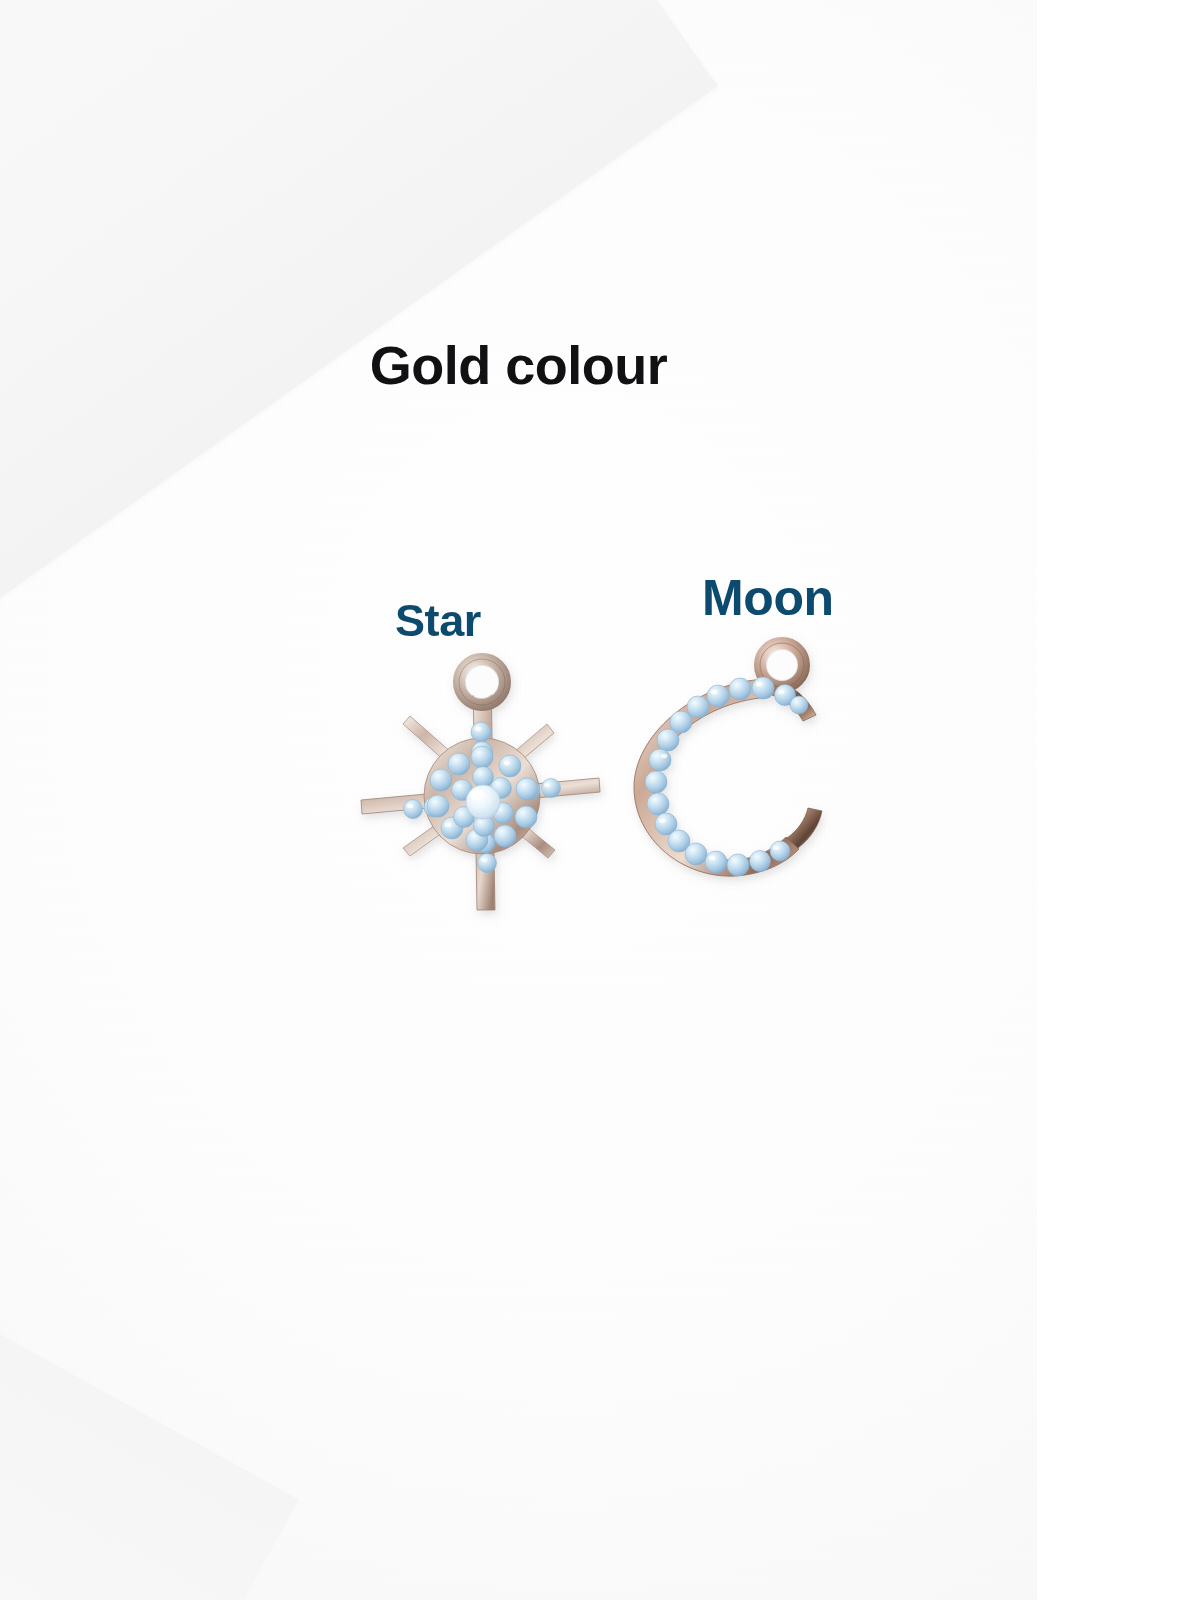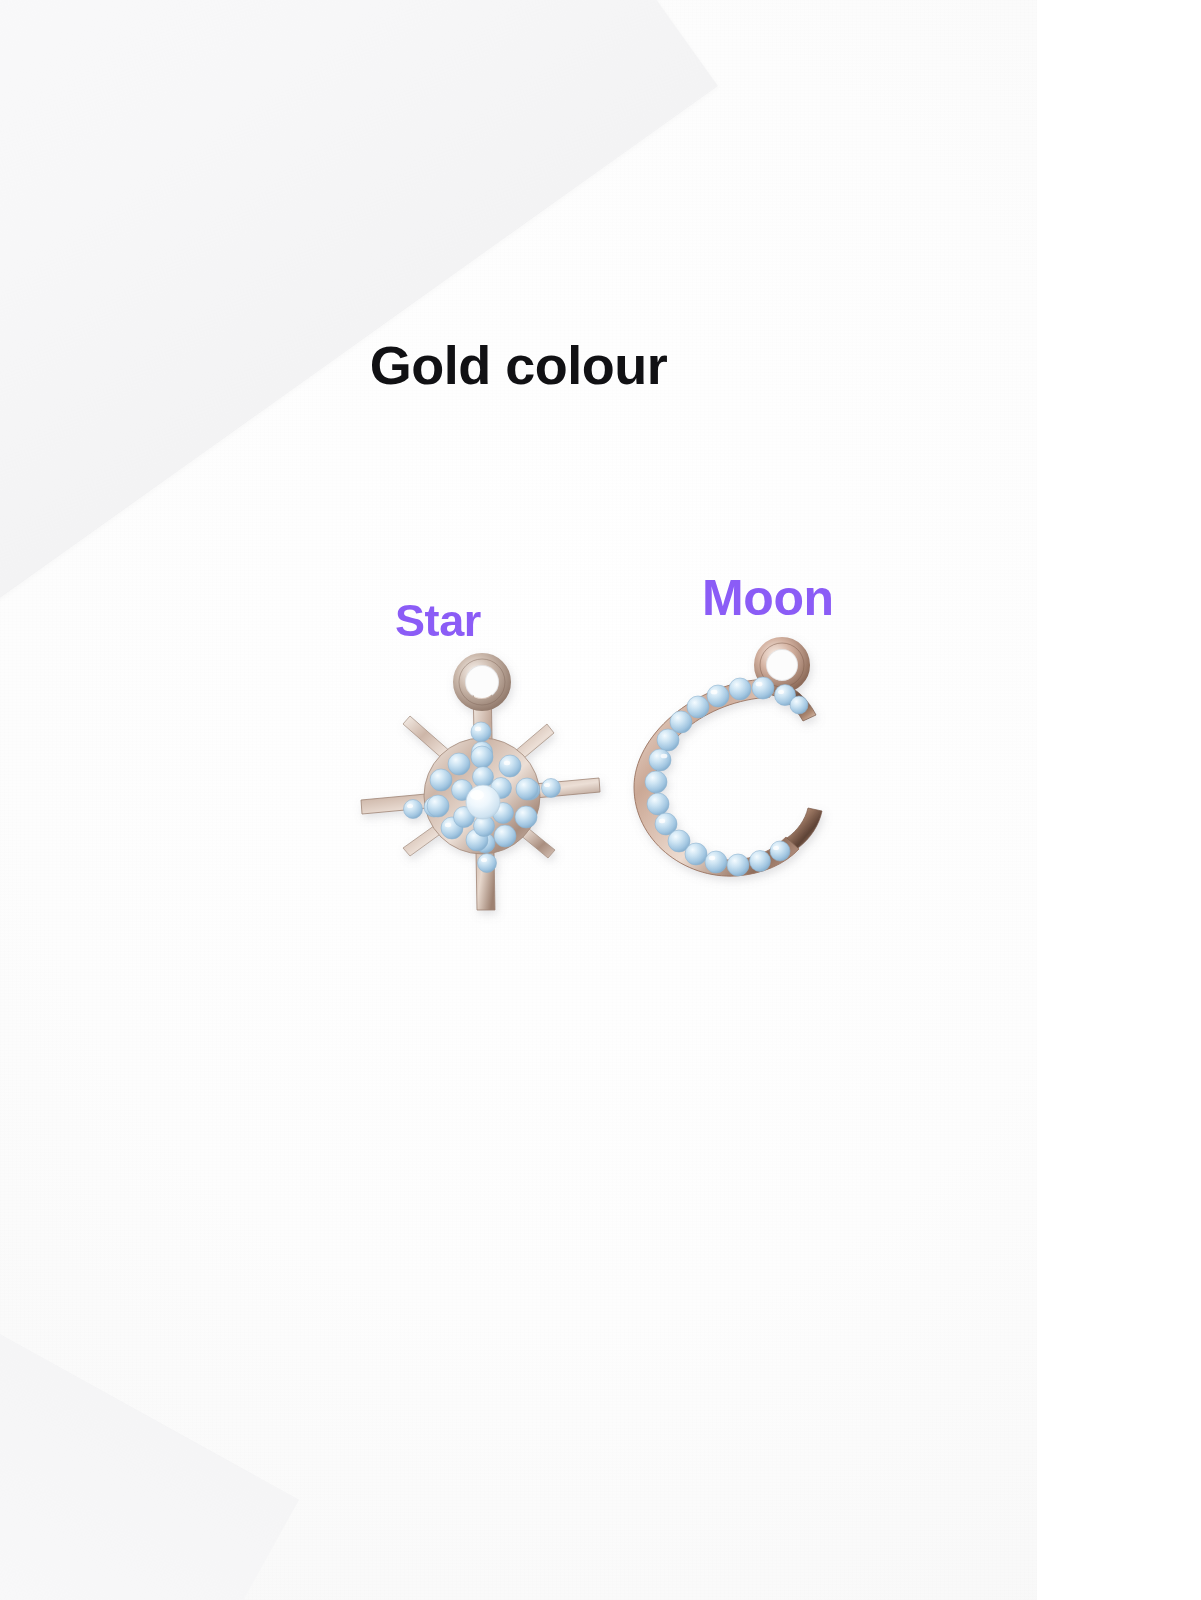--- a/index.html
+++ b/index.html
@@ -68,21 +68,21 @@
     text-align: center;
     font-size: 54px;
     font-weight: 700;
     letter-spacing: -0.5px;
     color: #111114;
     line-height: 1;
   }
   .charm-label {
     position: absolute;
     font-weight: 700;
-    color: #8b5cf6;
+    color: #0c4a6e;
     line-height: 1;
     white-space: nowrap;
   }
   .label-star {
     left: 395px;
     top: 598px;
     font-size: 45px;
     letter-spacing: -0.4px;
   }
   .label-moon {

